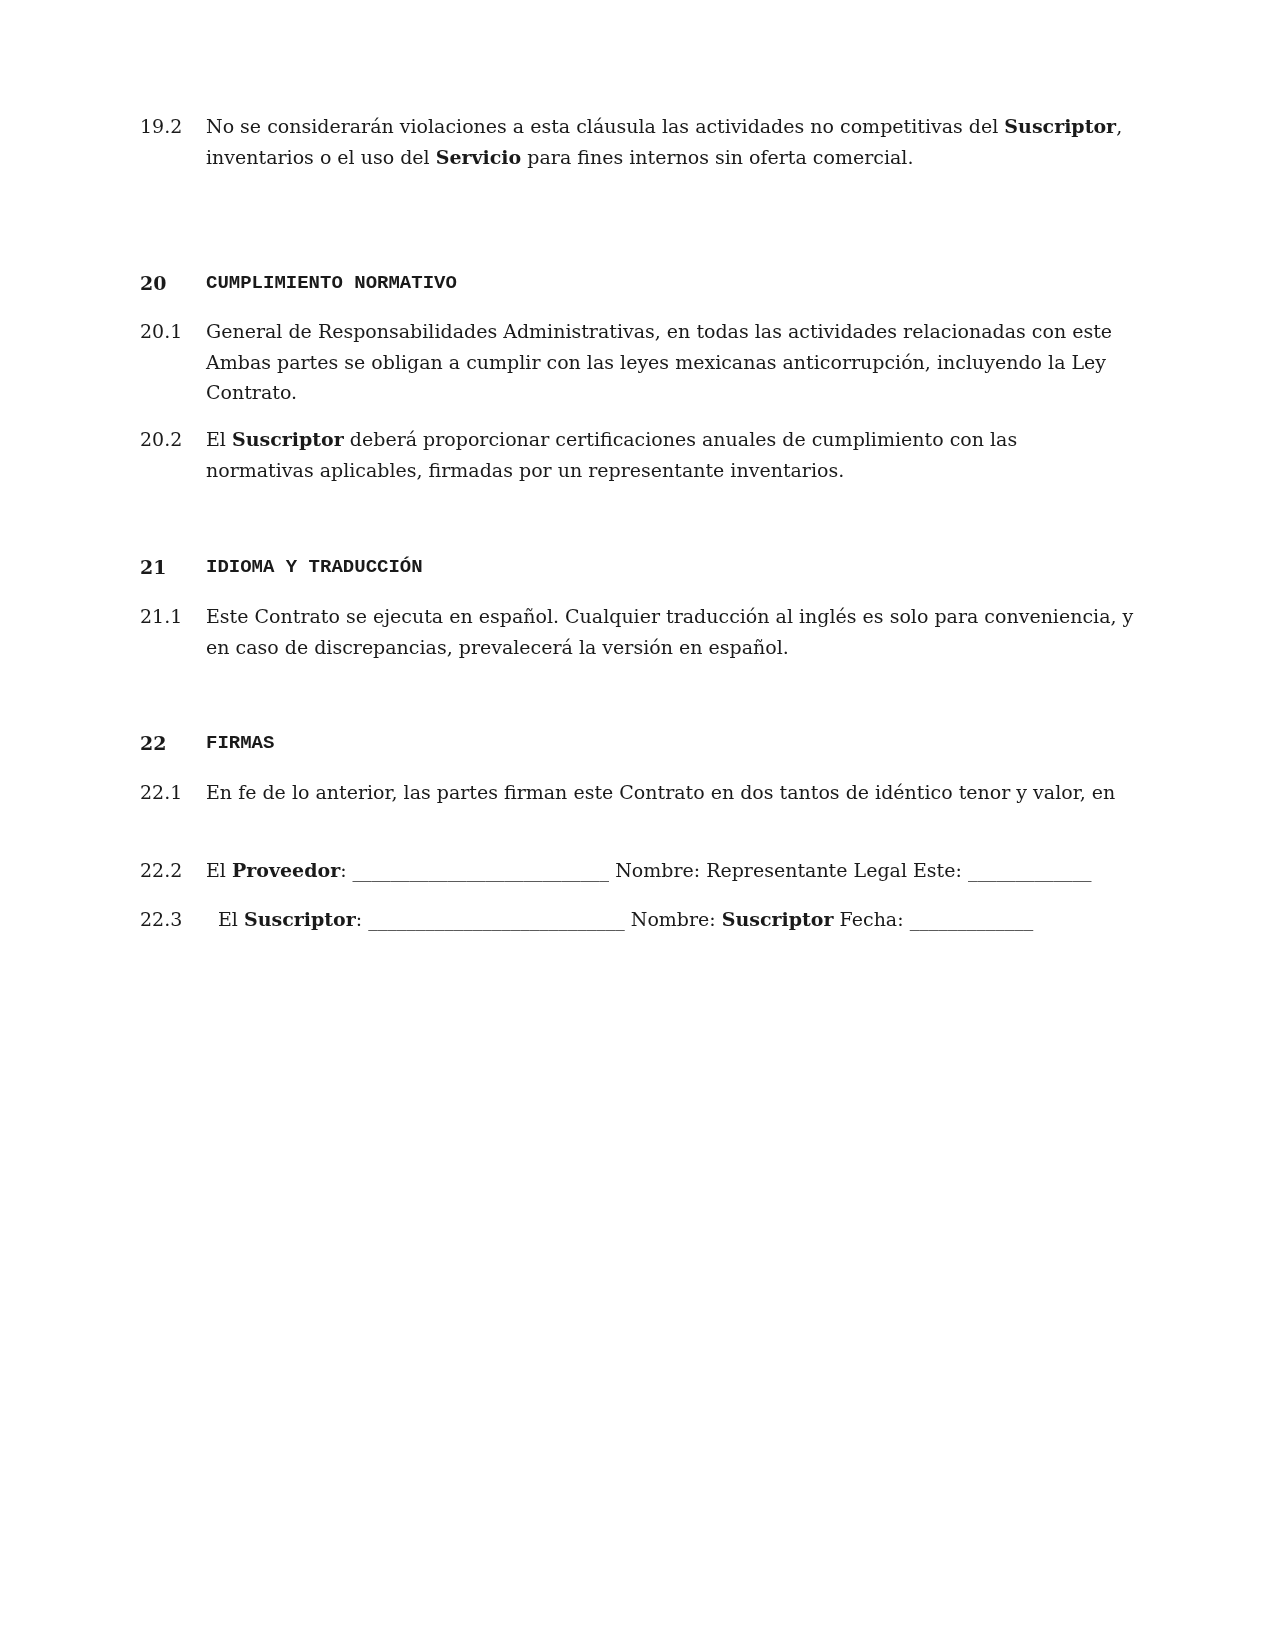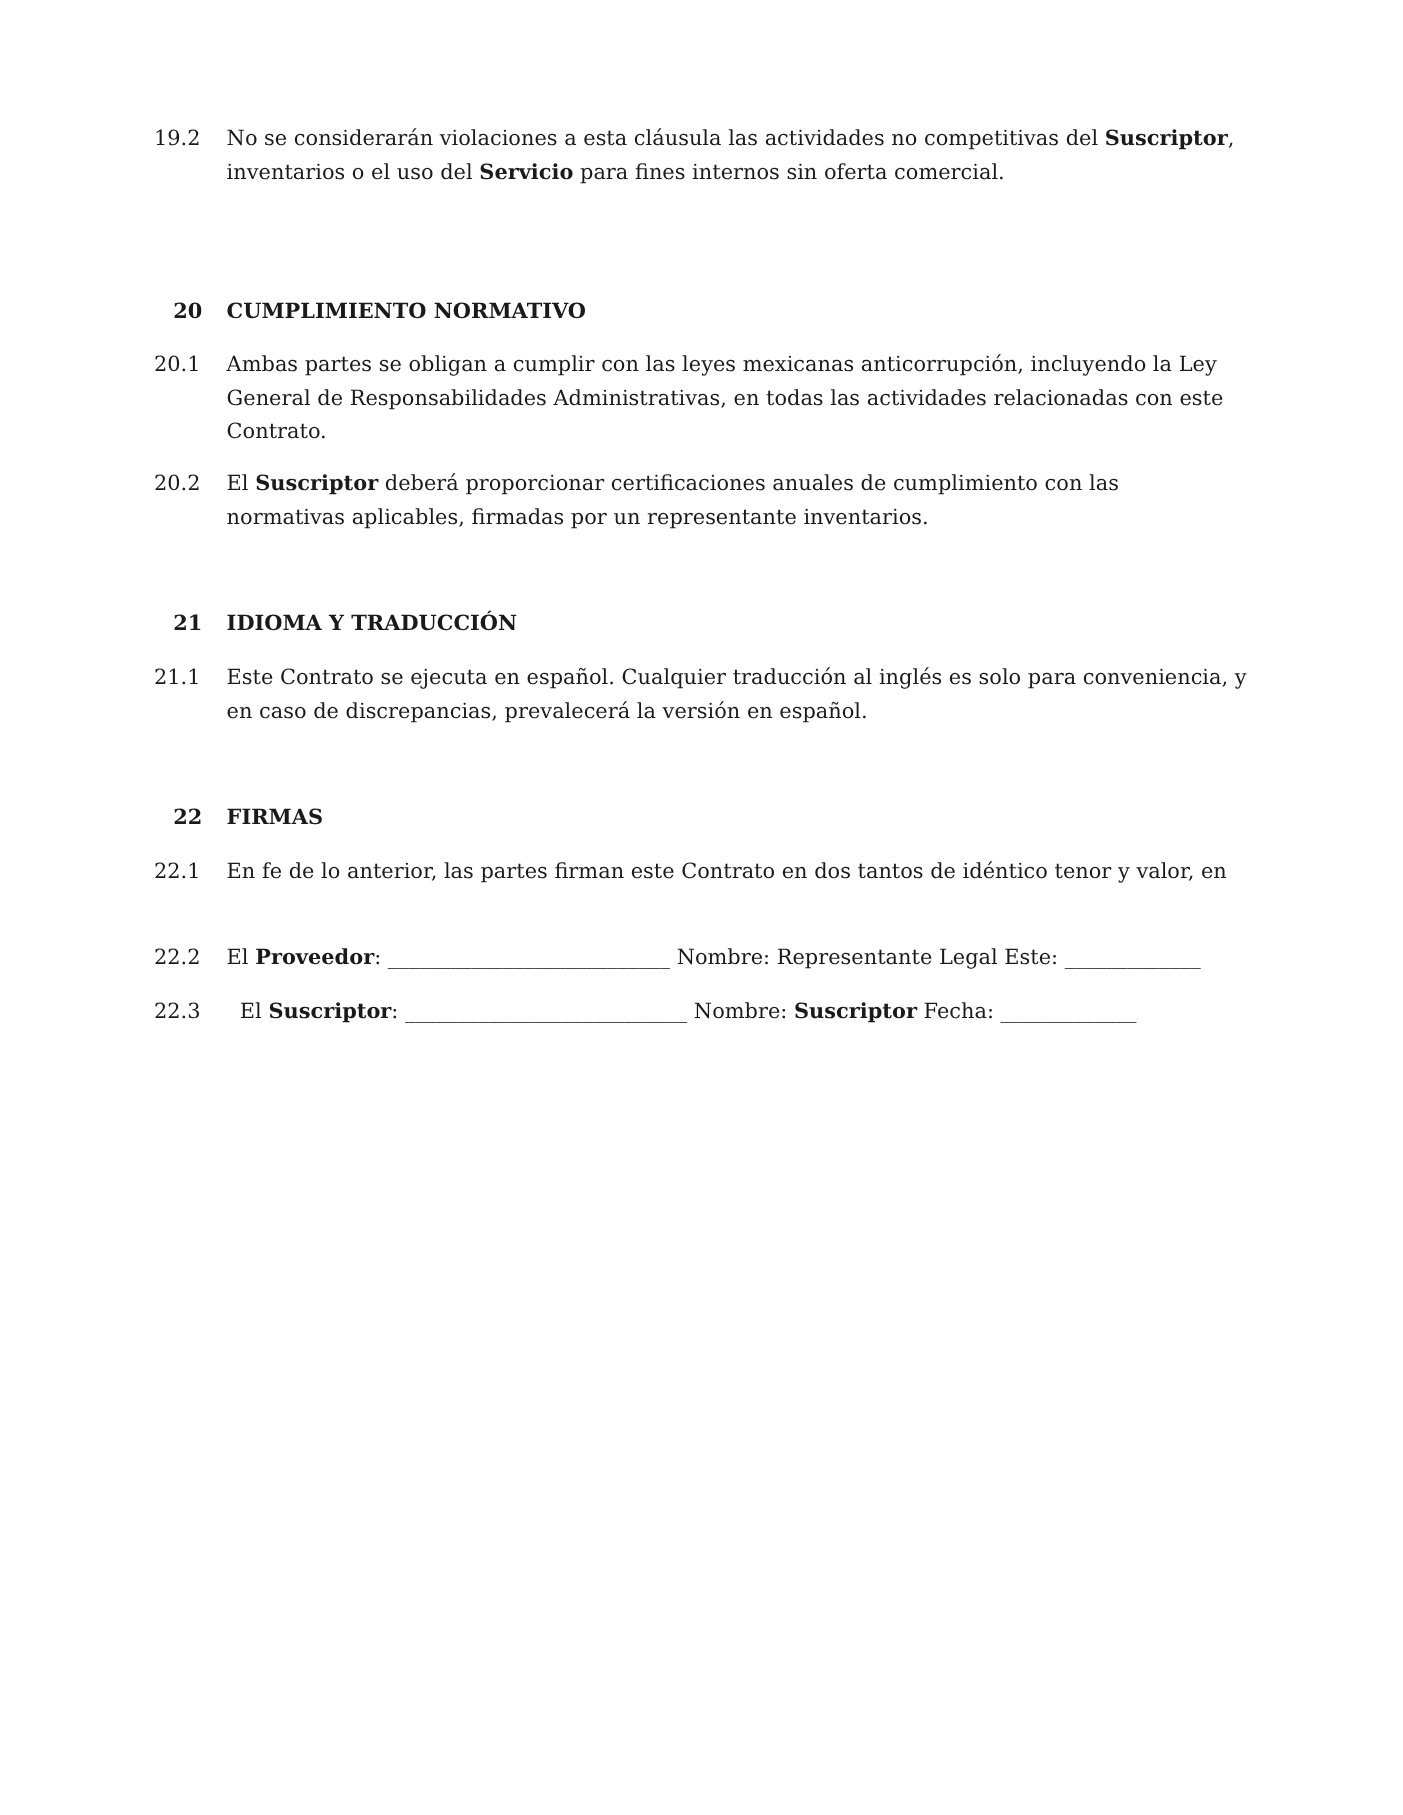--- a/index.html
+++ b/index.html
@@ -2,22 +2,22 @@
 <html><head>
 <meta charset="utf-8">
 <style>
   html, body { margin: 0; padding: 0; background: #ffffff; }
   body { width: 1275px; height: 1650px; position: relative; font-family: "DejaVu Serif", serif; color: #1a1a1a; }
   .page { position: absolute; left: 0; top: 0; width: 1275px; height: 1422px; }
   .para { position: absolute; left: 140px; width: 1000px; font-size: 19px; line-height: 30.5px; }
   .num { position: absolute; left: 0; width: 48px; text-align: left; }
   .txt { position: absolute; left: 66px; width: 1000px; }
   .head { position: absolute; left: 140px; font-size: 19px; font-weight: bold; line-height: 30px; }
-  .head .num { width: 44px; text-align: right; left: 0; }
-  .head .txt { left: 66px; white-space: nowrap; }
+  .head .num { width: 44px; text-align: left; left: 0; }
+  .head .txt { left: 66px; white-space: nowrap; font-family: Liberation Mono, monospace; }
   b { font-weight: bold; }
 </style>
 </head>
 <body>
 
 <div class="page">
 
   <div class="para" style="top:111px;">
     <span class="num">19.2</span>
     <div class="txt">
@@ -27,22 +27,22 @@
   </div>
 
   <div class="head" style="top:268px;">
     <span class="num">20</span>
     <span class="txt">CUMPLIMIENTO NORMATIVO</span>
   </div>
 
   <div class="para" style="top:316px;">
     <span class="num">20.1</span>
     <div class="txt">
+      <div>General de Responsabilidades Administrativas, en todas las actividades relacionadas con este</div>
       <div>Ambas partes se obligan a cumplir con las leyes mexicanas anticorrupción, incluyendo la Ley</div>
-      <div>General de Responsabilidades Administrativas, en todas las actividades relacionadas con este</div>
       <div>Contrato.</div>
     </div>
   </div>
 
   <div class="para" style="top:424px;">
     <span class="num">20.2</span>
     <div class="txt">
       <div><span>El </span><b>Suscriptor</b><span> deberá proporcionar certificaciones anuales de cumplimiento con las</span></div>
       <div>normativas aplicables, firmadas por un representante inventarios.</div>
     </div>

